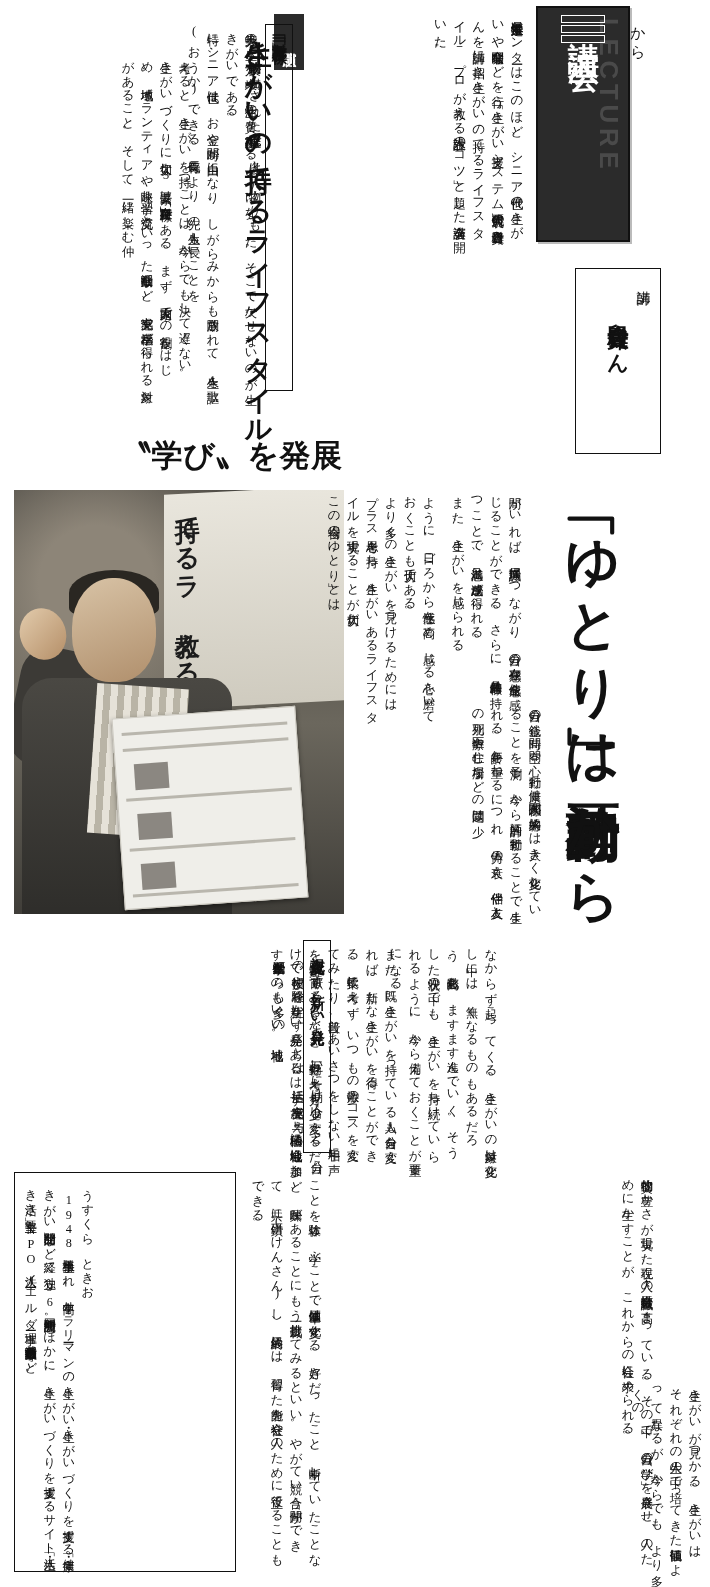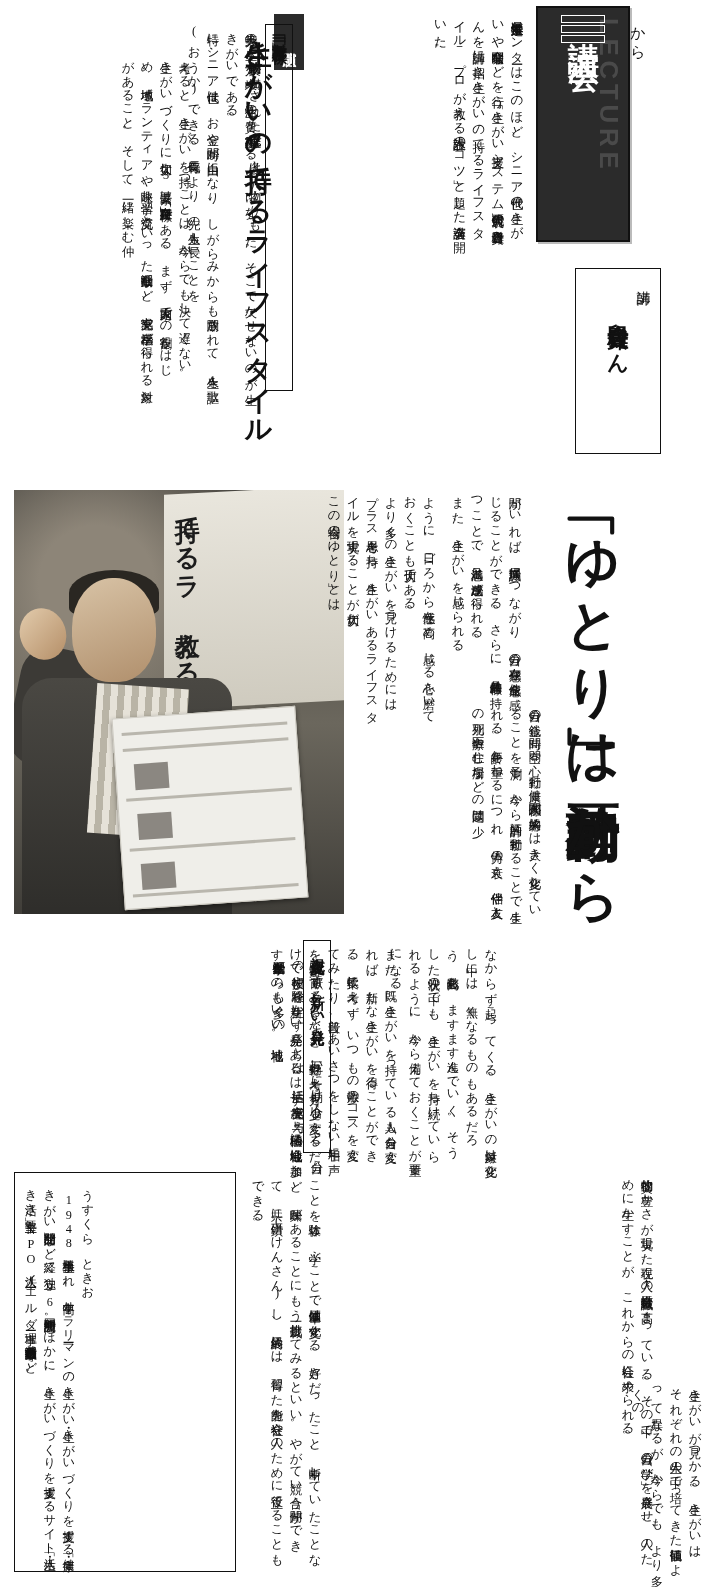--- a/index.html
+++ b/index.html
@@ -238,20 +238,21 @@
 
   <div class="lead v">県生涯学習推進センターはこのほど、シニア世代の生きがいや余暇開発などを行う「生きがい支援システム研究所」代表の臼倉登貴雄さんを講師に招き「生きがいの持てるライフスタイル－プロが教える人生設計のコツ」と題した講演会を開いた。</div>
 
   <div class="label-box" id="label-taisho">
     <span>「対象」「存在」「目標」</span>
   </div>
   <div class="label-box" id="label-shiten">
     <span>視点変え、新しい発見</span>
   </div>
 
+  <div class="manabi">〝学び〟を発展</div>
 
   <div class="photo">
     <div class="bg"></div>
     <div class="board">
       <div class="board-text">持てるラ
 教える人</div>
     </div>
     <div class="arm"></div>
     <div class="body"></div>
     <div class="shirt"></div>

